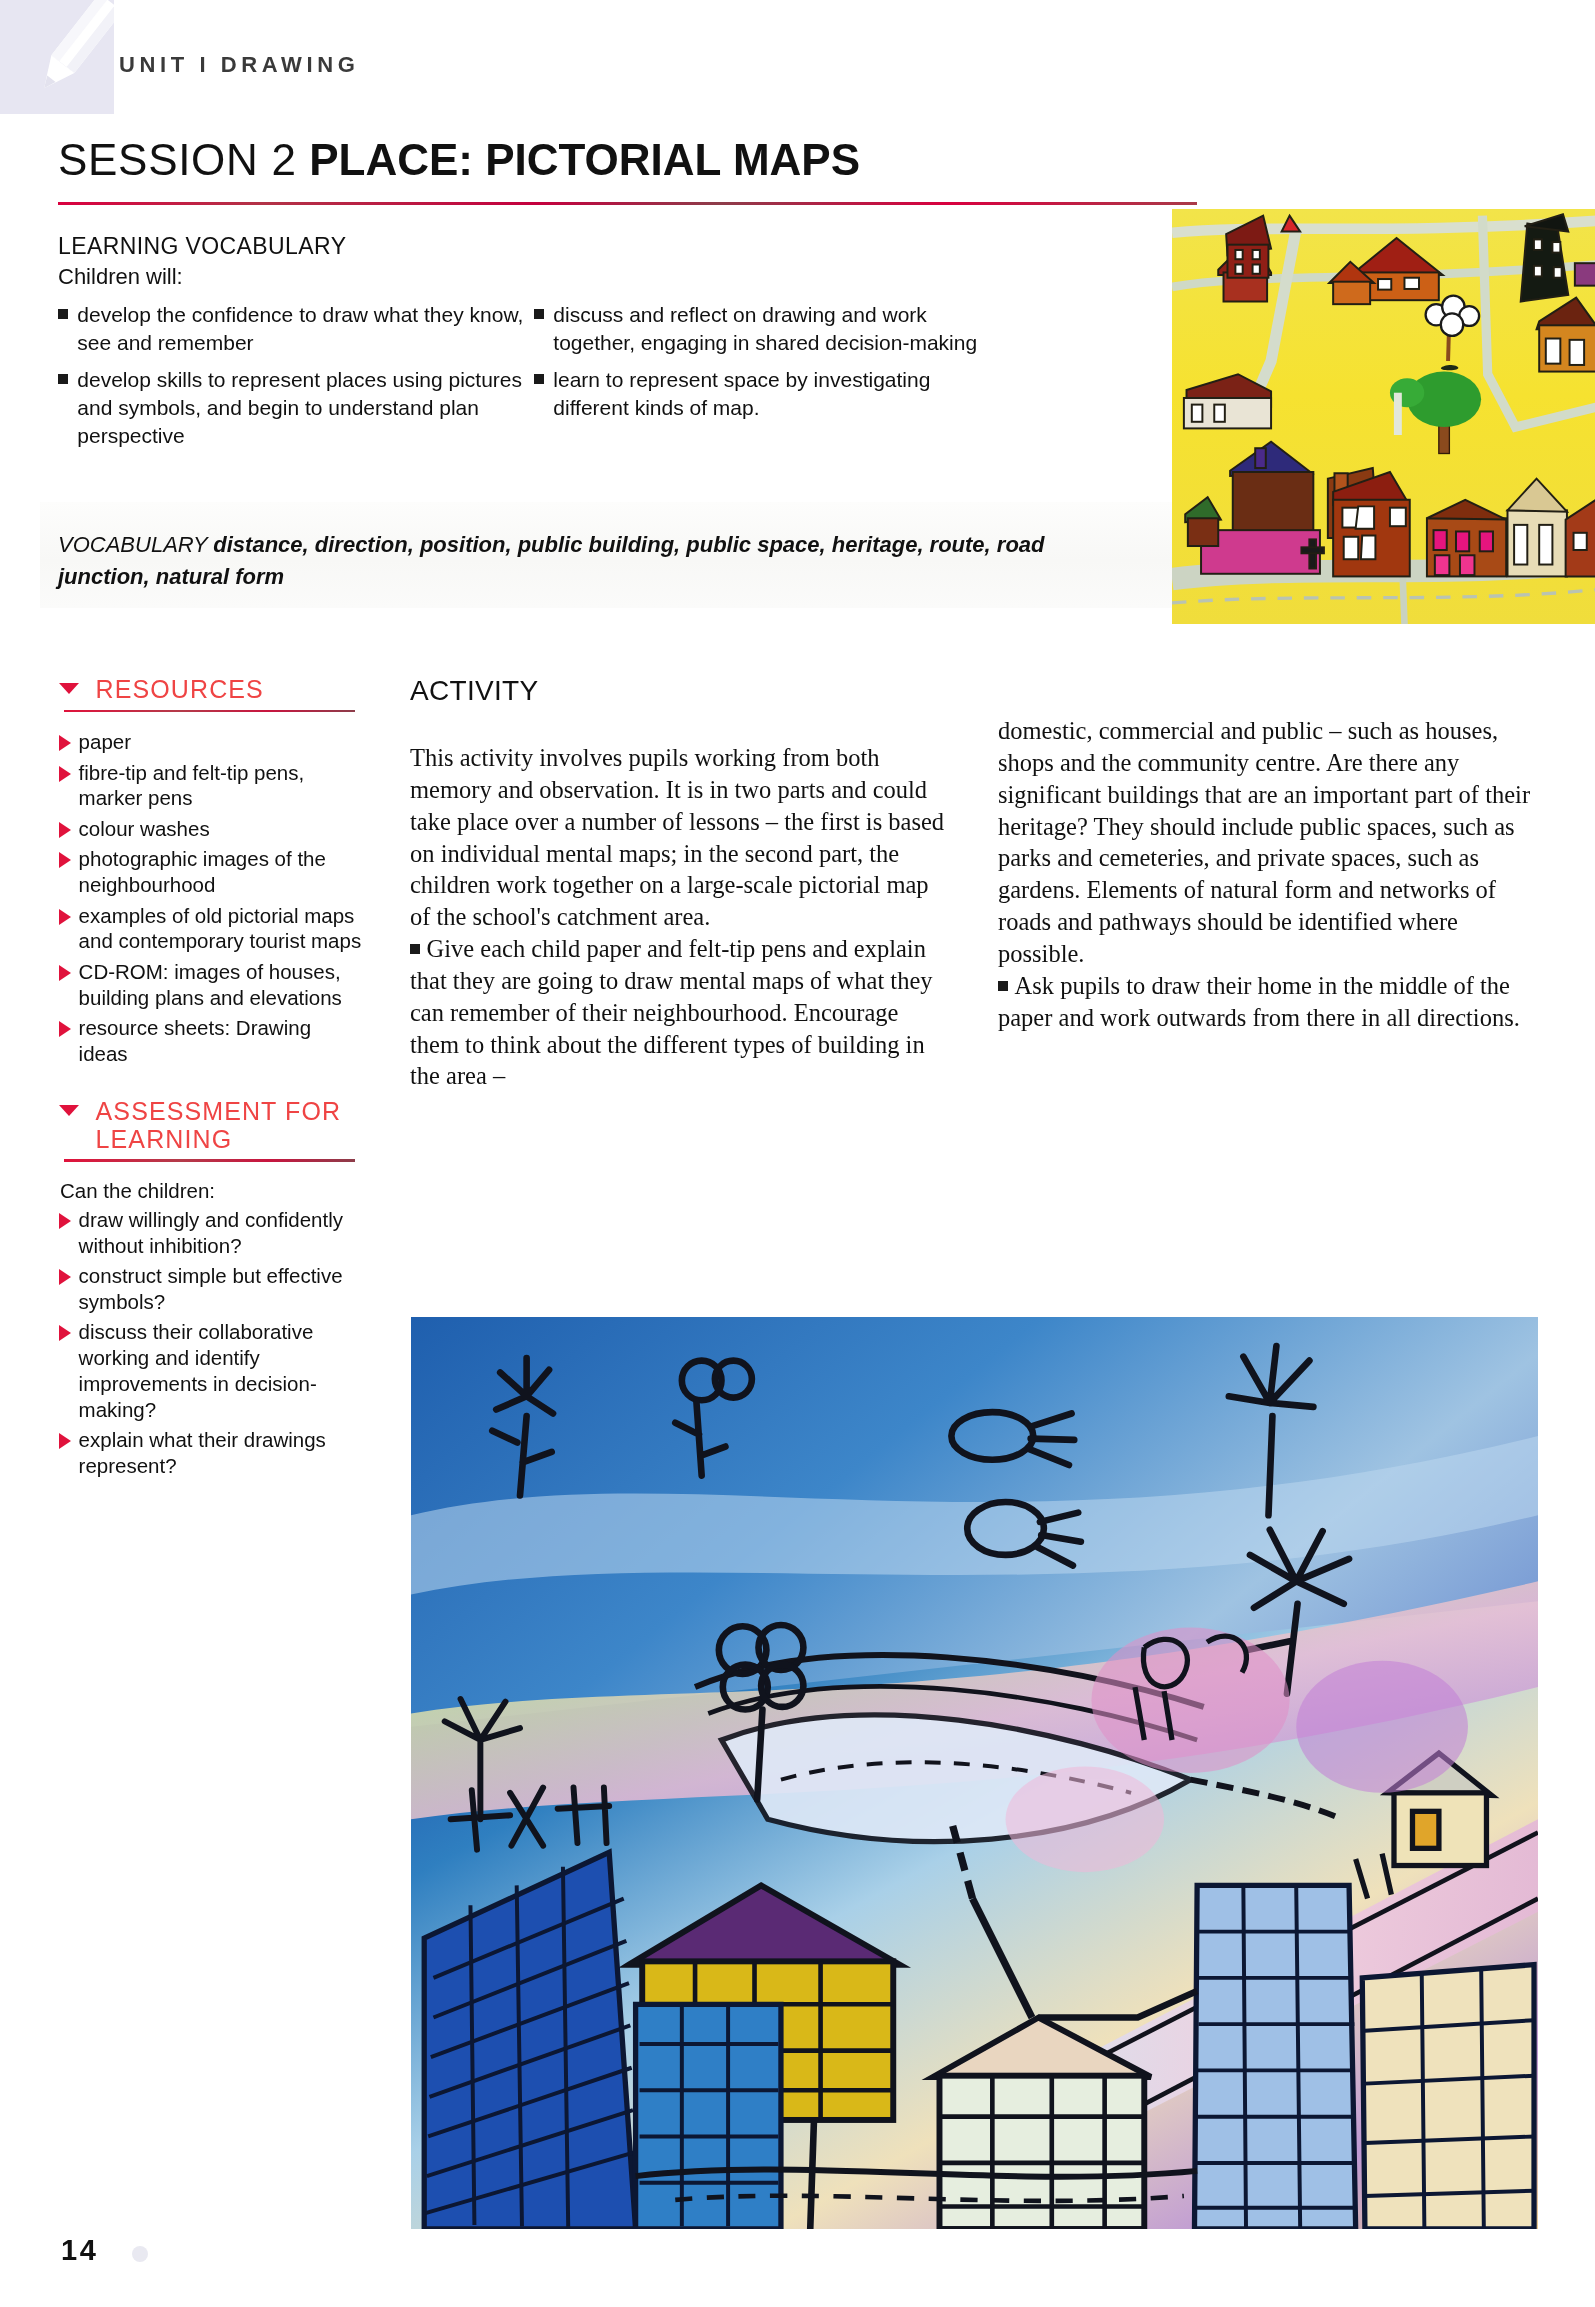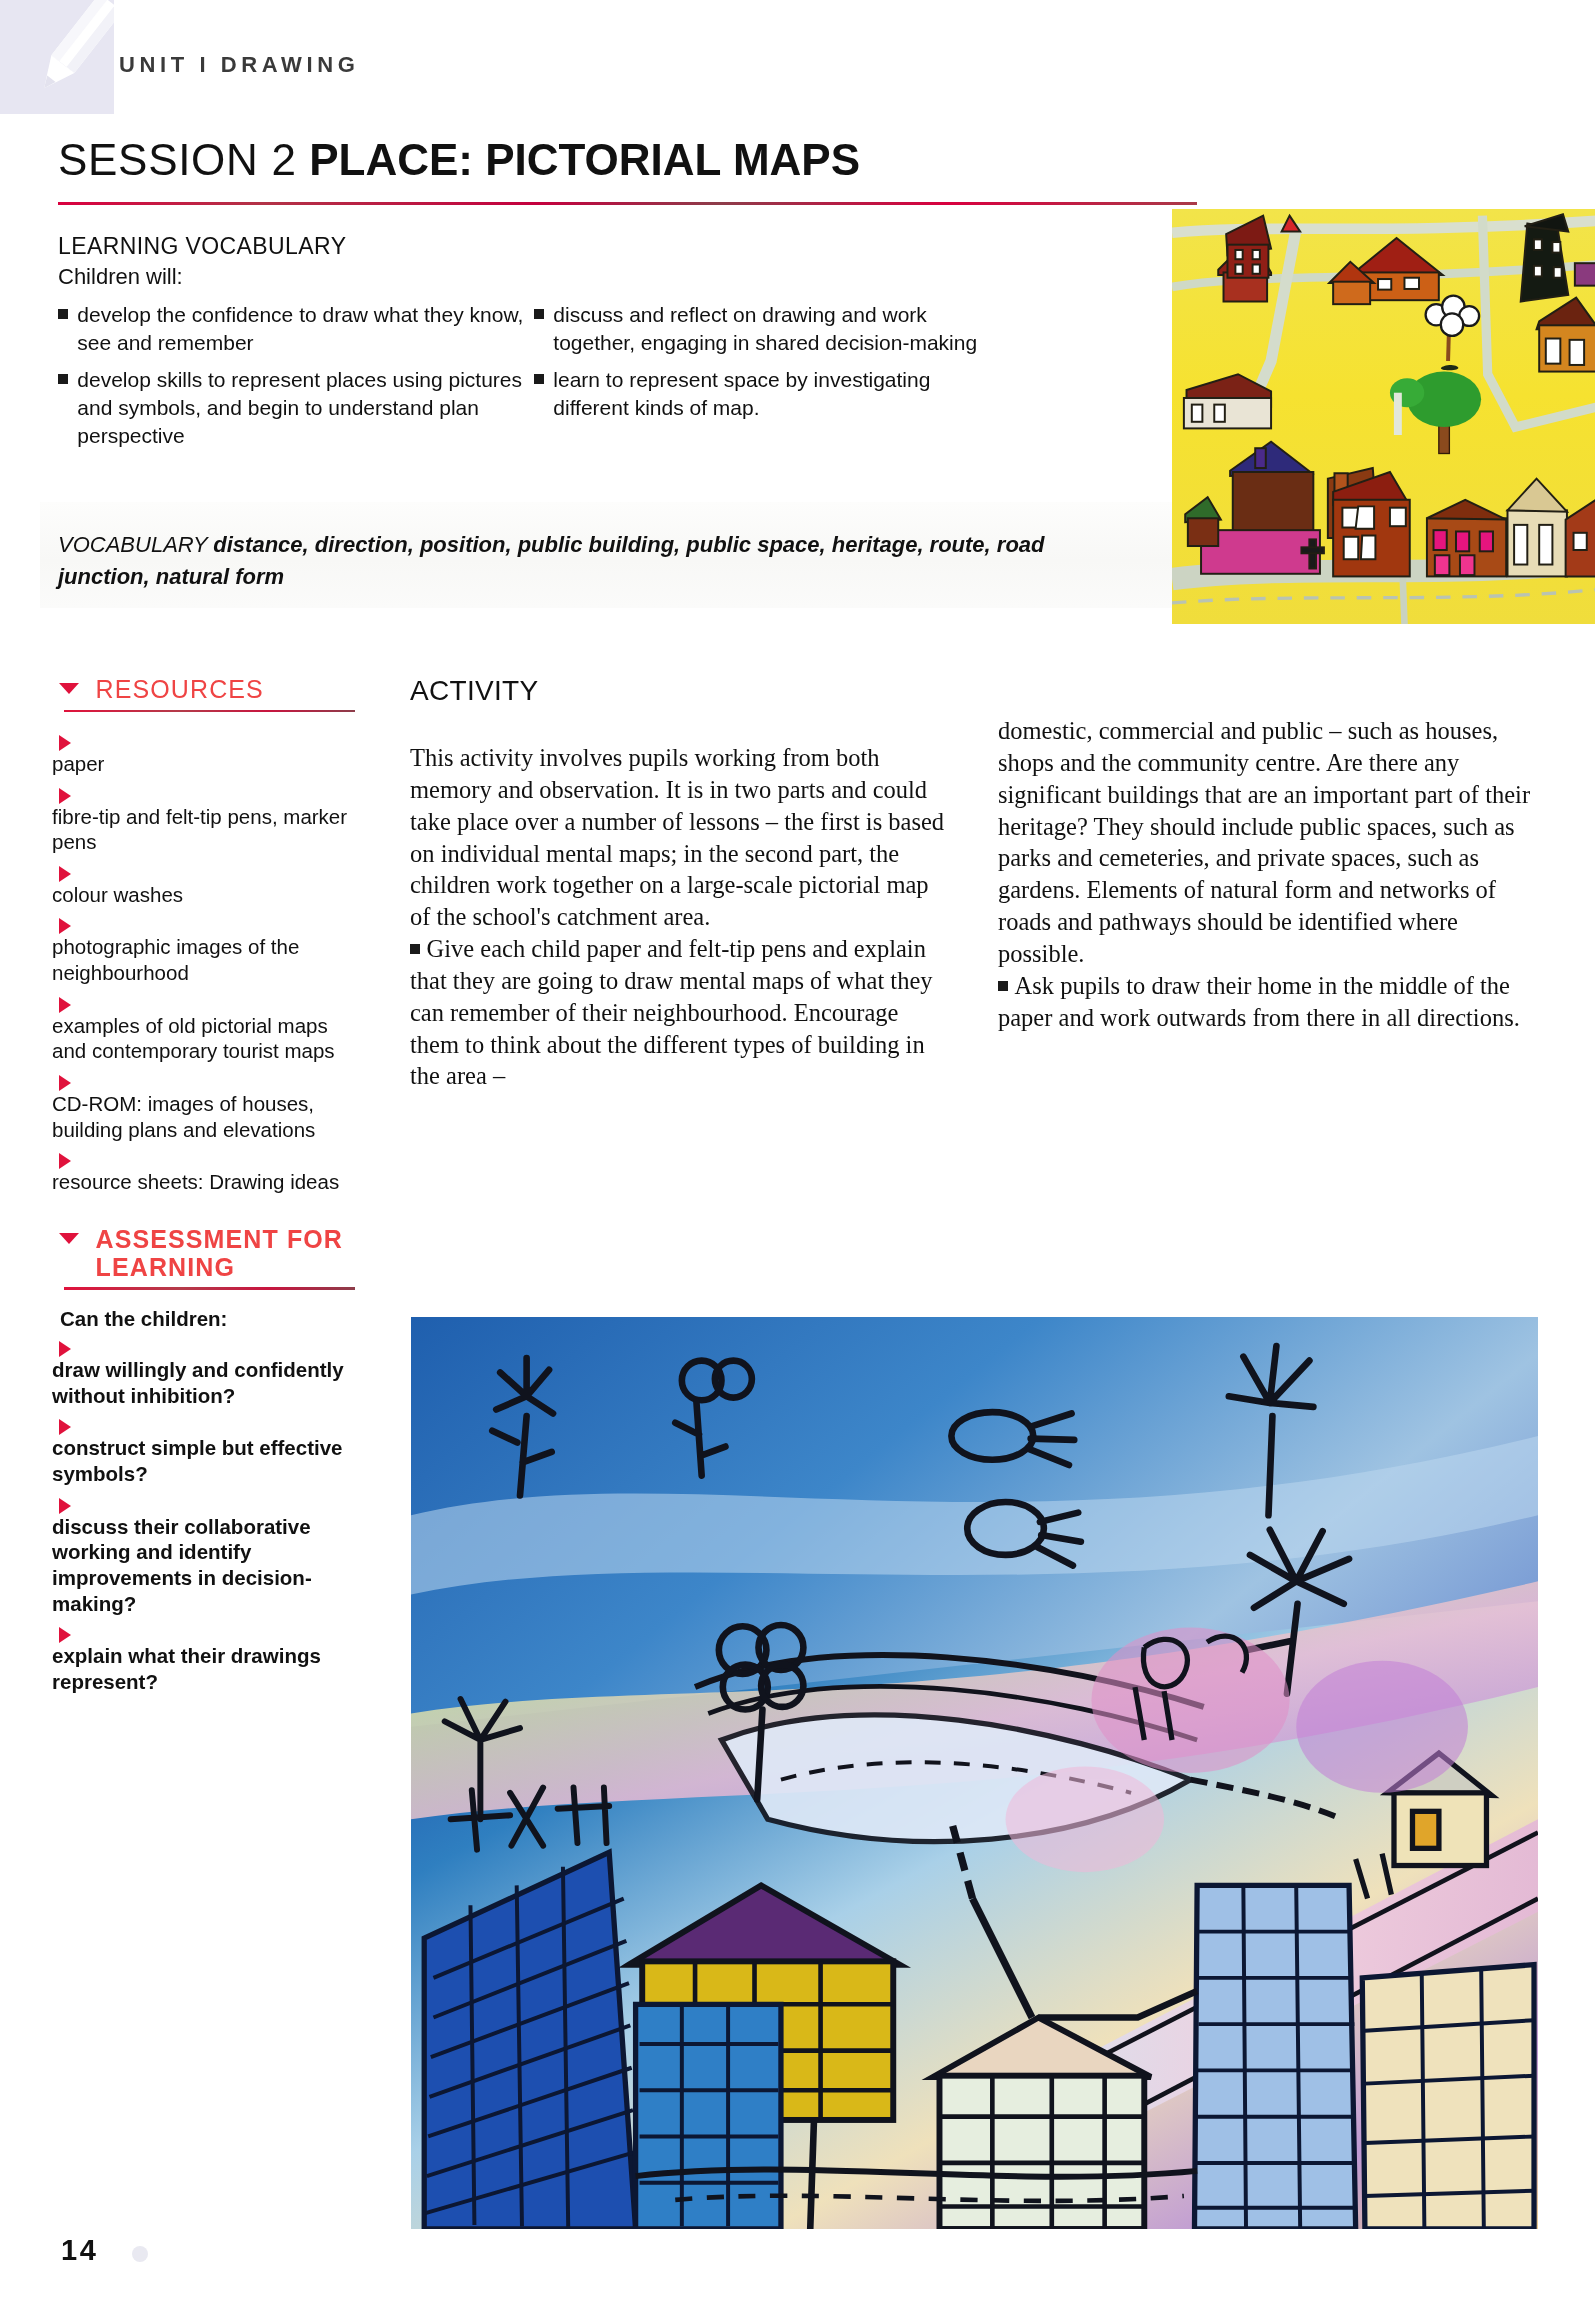--- a/index.html
+++ b/index.html
@@ -47,26 +47,26 @@
 
   
   #sidebar{position:absolute;left:52px;top:675px;width:311px;}
   .side-head{display:flex;align-items:flex-start;margin-bottom:6.6px;}
   .tri-down{width:0;height:0;border-left:10.6px solid transparent;border-right:10.6px solid transparent;
       border-top:11.2px solid #e0123c;margin:8px 17px 0 6.6px;flex:none;}
   .side-head-label{font-size:25px;letter-spacing:1.1px;line-height:1.12;color:#ef4444;}
   .side-rule{height:2.6px;margin:4px 0 17px 12px;width:291px;
       background:linear-gradient(90deg,#e0123c 0%,#b43b4a 40%,#c8153f 70%,#8d3d4a 100%);}
   .side-list{list-style:none;margin:0;padding:0;}
-  .side-list li{display:flex;margin-bottom:4.6px;flex-direction:column;}
+  .side-list li{display:flex;margin-bottom:4.6px;}
   .tri-right{width:0;height:0;border-top:8px solid transparent;border-bottom:8px solid transparent;
       border-left:12px solid #e0123c;margin:6px 8px 0 6.6px;flex:none;}
   .side-list .txt{font-size:20.5px;line-height:1.26;}
   .side-intro{font-size:20.5px;margin:0 0 4px 8px;}
-  #assessment{margin-top:30px;font-weight:bold;}
+  #assessment{margin-top:30px;}
 
   
   #activity-head{position:absolute;left:410px;top:675px;
       font-size:28px;letter-spacing:0.3px;}
   #col-a{position:absolute;left:410px;top:742px;width:535px;}
   #col-b{position:absolute;left:998px;top:715px;width:542px;}
   .body-col p{margin:0;font-size:24.5px;line-height:1.30;
       font-family:"Liberation Serif",serif;text-align:left;}
   .body-col p + p{margin-top:0;}
   .body-col .bsq{display:inline-block;width:10px;height:10px;background:#1a1a1a;

